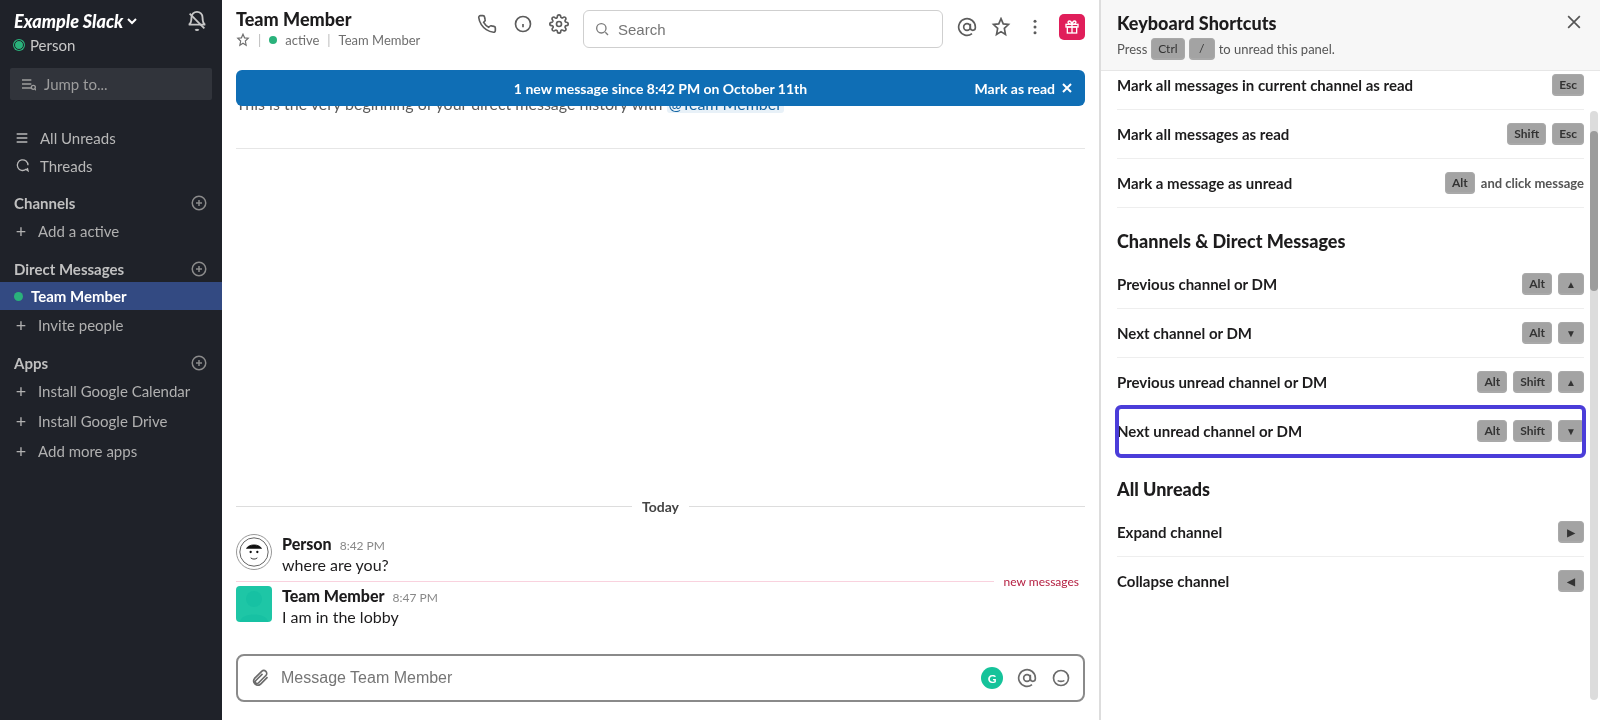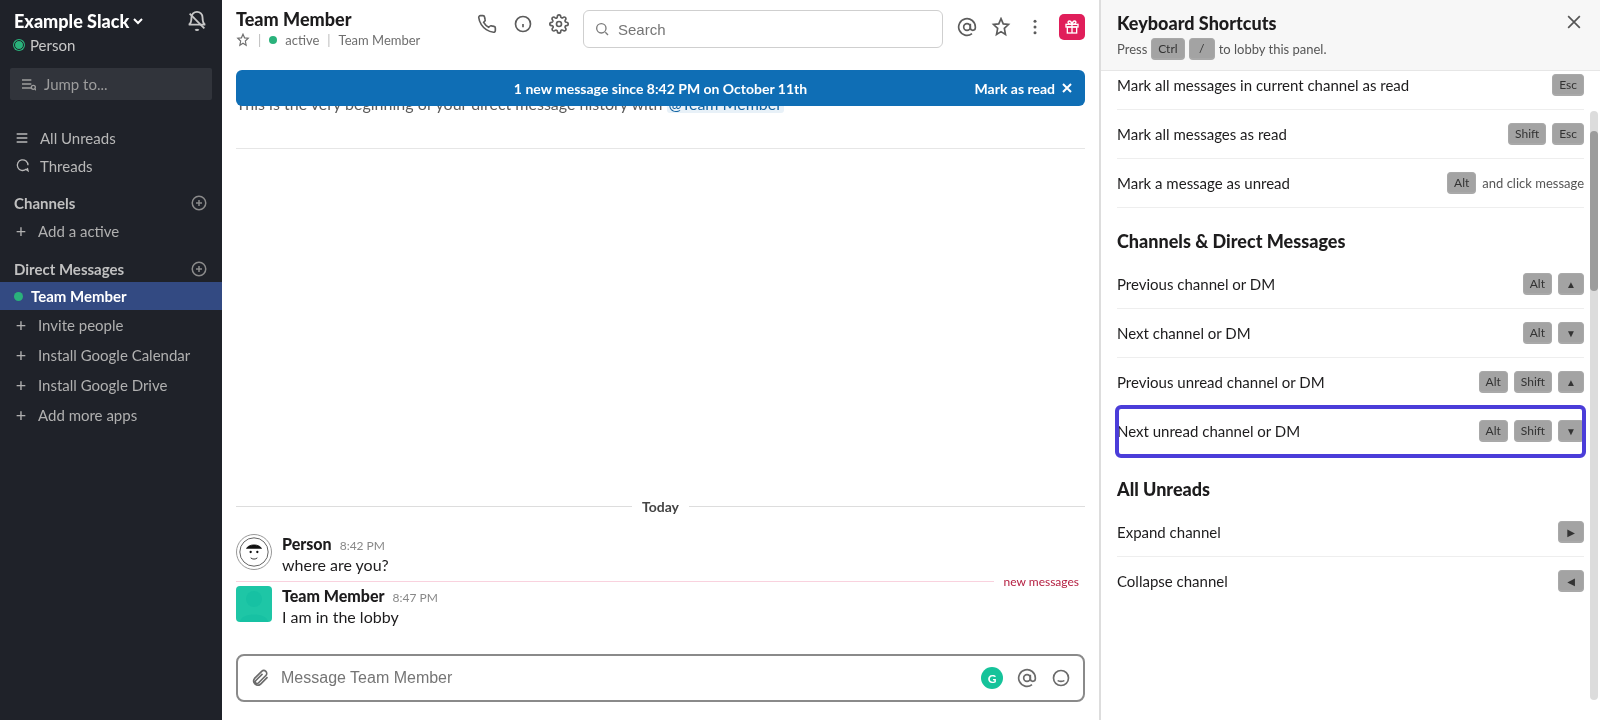--- a/index.html
+++ b/index.html
@@ -2,21 +2,21 @@
 <html><head>
 <meta charset="utf-8">
 <style>
   * { box-sizing: border-box; margin: 0; padding: 0; }
   html, body { height: 100%; width: 1600px; font-family: "Lato", -apple-system, BlinkMacSystemFont, "Segoe UI", sans-serif; overflow: hidden; color:#1d1c1d; }
   body { display: flex; }
 
   
   .sidebar { width: 222px; background:#1f2229; color:#c8c8c8; display:flex; flex-direction:column; height:100%; font-size:15px; }
   .ws-header { display:flex; align-items:center; padding:10px 14px 4px 14px; }
-  .ws-name { color:#fff; font-weight:900; font-size:18px; flex:1; display:flex; align-items:center; gap:4px;}
+  .ws-name { color:#fff; font-weight:900; font-size:18px; flex:1; display:flex; align-items:center; gap:4px;font-style:italic;}
   .ws-name svg { width:10px; height:10px; }
   .bell { width:22px; height:22px; color:#c8c8c8; }
   .presence-row { display:flex; align-items:center; gap:6px; padding:0 14px 10px 14px; }
   .presence-dot { width:10px; height:10px; border-radius:50%; background:#2ab27b; border:1.5px solid #1f2229; box-shadow:0 0 0 1px #2ab27b;}
   .jump { margin:4px 10px 24px 10px; background:#31343b; border-radius:2px; padding:7px 10px; display:flex; align-items:center; gap:8px; color:#9d9d9d;}
   .jump svg{width:16px;height:16px;}
   .nav-item { display:flex; align-items:center; gap:10px; padding:5px 14px; color:#b8b8b8; cursor:pointer;}
   .nav-item svg{width:16px;height:16px;flex:0 0 16px;}
   .section-hd { display:flex; align-items:center; justify-content:space-between; padding:14px 14px 4px 14px; font-weight:700; color:#c0c0c0;}
   .section-hd svg{width:18px;height:18px;color:#8b8b8b;}
@@ -87,21 +87,21 @@
   .panel-hd h2{font-size:18px;font-weight:900;}
   .panel-hd .sub{font-size:13px;color:#555;margin-top:4px; display:flex; align-items:center; gap:4px;}
   .kbd{display:inline-flex;align-items:center;justify-content:center;min-width:26px;height:22px;padding:0 6px;border:1px solid #a9a9a9;border-bottom-width:2px;border-radius:4px;background:#a3a3a3;font-size:12px;color:#333;font-family:inherit;}
   .kbd.arrow{font-size:10px;}
   .panel-close{cursor:pointer;color:#555;}
   .panel-close svg{width:20px;height:20px;}
   .panel-body{flex:1; overflow:hidden; position:relative; padding:0 16px;}
   .panel-scroll{position:absolute; left:16px; right:16px; top:-10px;}
   .sec-title{font-size:18px;font-weight:900;margin:22px 0 8px 0;}
   .sec-title.clipped{margin-top:0;}
-  .row{display:flex; align-items:center; justify-content:space-between; padding:13px 0; border-bottom:1px solid #eee; gap:10px;}
+  .row{display:flex; align-items:center; justify-content:space-between; padding:13px 0; border-bottom:1px solid #eee; gap:10px;font-weight:bold;}
   .row:last-child{border-bottom:none;}
   .row .d{flex:1; font-size:15px;}
   .row .k{display:flex;gap:6px;align-items:center;}
   .row .note{font-size:13px;color:#555;}
   .hl{outline:4px solid #4b3dd9; outline-offset:-2px; border-radius:4px;}
   .panel-scrollbar{position:absolute; right:2px; top:40px; bottom:20px; width:8px; background:#dcdcdc; border-radius:4px;}
   .panel-scrollbar .thumb{position:absolute; left:0; right:0; top:20px; height:160px; background:#9c9c9c; border-radius:4px;}
 </style>
 </head>
 <body>
@@ -166,20 +166,27 @@
   </div>
   <div class="dm-item active">
     <span class="dm-dot"></span>
     <span>Team Member</span>
   </div>
   <div class="plus-item">
     <span class="plus">+</span>
     <span>Invite people</span>
   </div>
 
+  <div class="section-hd">
+    <span>Apps</span>
+    <svg viewBox="0 0 24 24" fill="none" stroke="currentColor" stroke-width="2">
+        <circle cx="12" cy="12" r="9"></circle>
+        <path d="M12 8v8M8 12h8"></path>
+      </svg>
+  </div>
   <div class="plus-item">
       <span class="plus">+</span>
       <span>Install Google Calendar</span>
     </div>
   <div class="plus-item">
       <span class="plus">+</span>
       <span>Install Google Drive</span>
     </div>
   <div class="plus-item">
       <span class="plus">+</span>
@@ -327,21 +334,21 @@
 </main>
 
 <aside class="panel">
   <div class="panel-hd">
     <div class="t">
       <h2>Keyboard Shortcuts</h2>
       <div class="sub">
         <span>Press</span>
         <span class="kbd">Ctrl</span>
         <span class="kbd">/</span>
-        <span>to lobby this panel.</span>
+        <span>to unread this panel.</span>
       </div>
     </div>
     <span class="panel-close">
       <svg viewBox="0 0 24 24" stroke="currentColor" stroke-width="2">
           <path d="M5 5l14 14M19 5L5 19"></path>
         </svg>
     </span>
   </div>
   <div class="panel-body">
     <div class="panel-scroll" id="panel-scroll">

